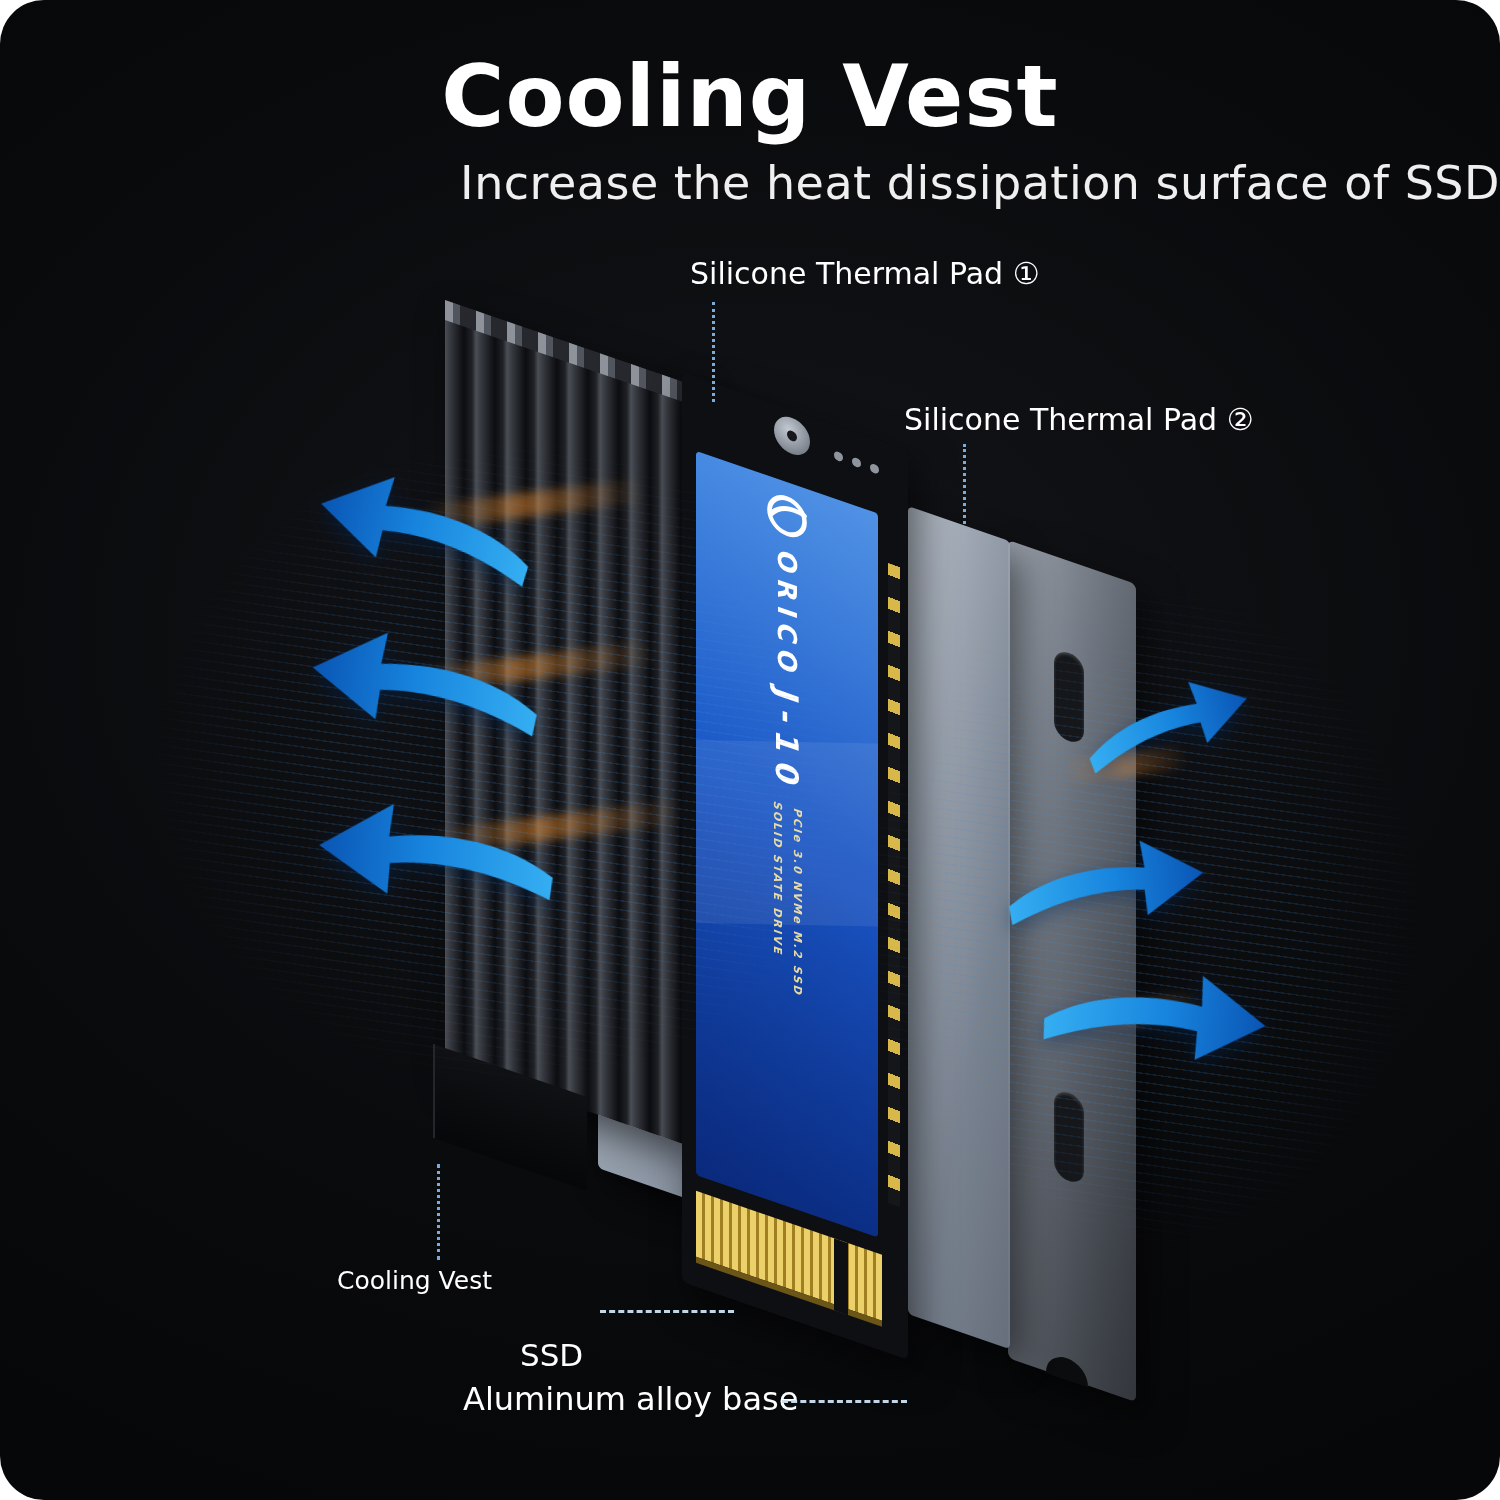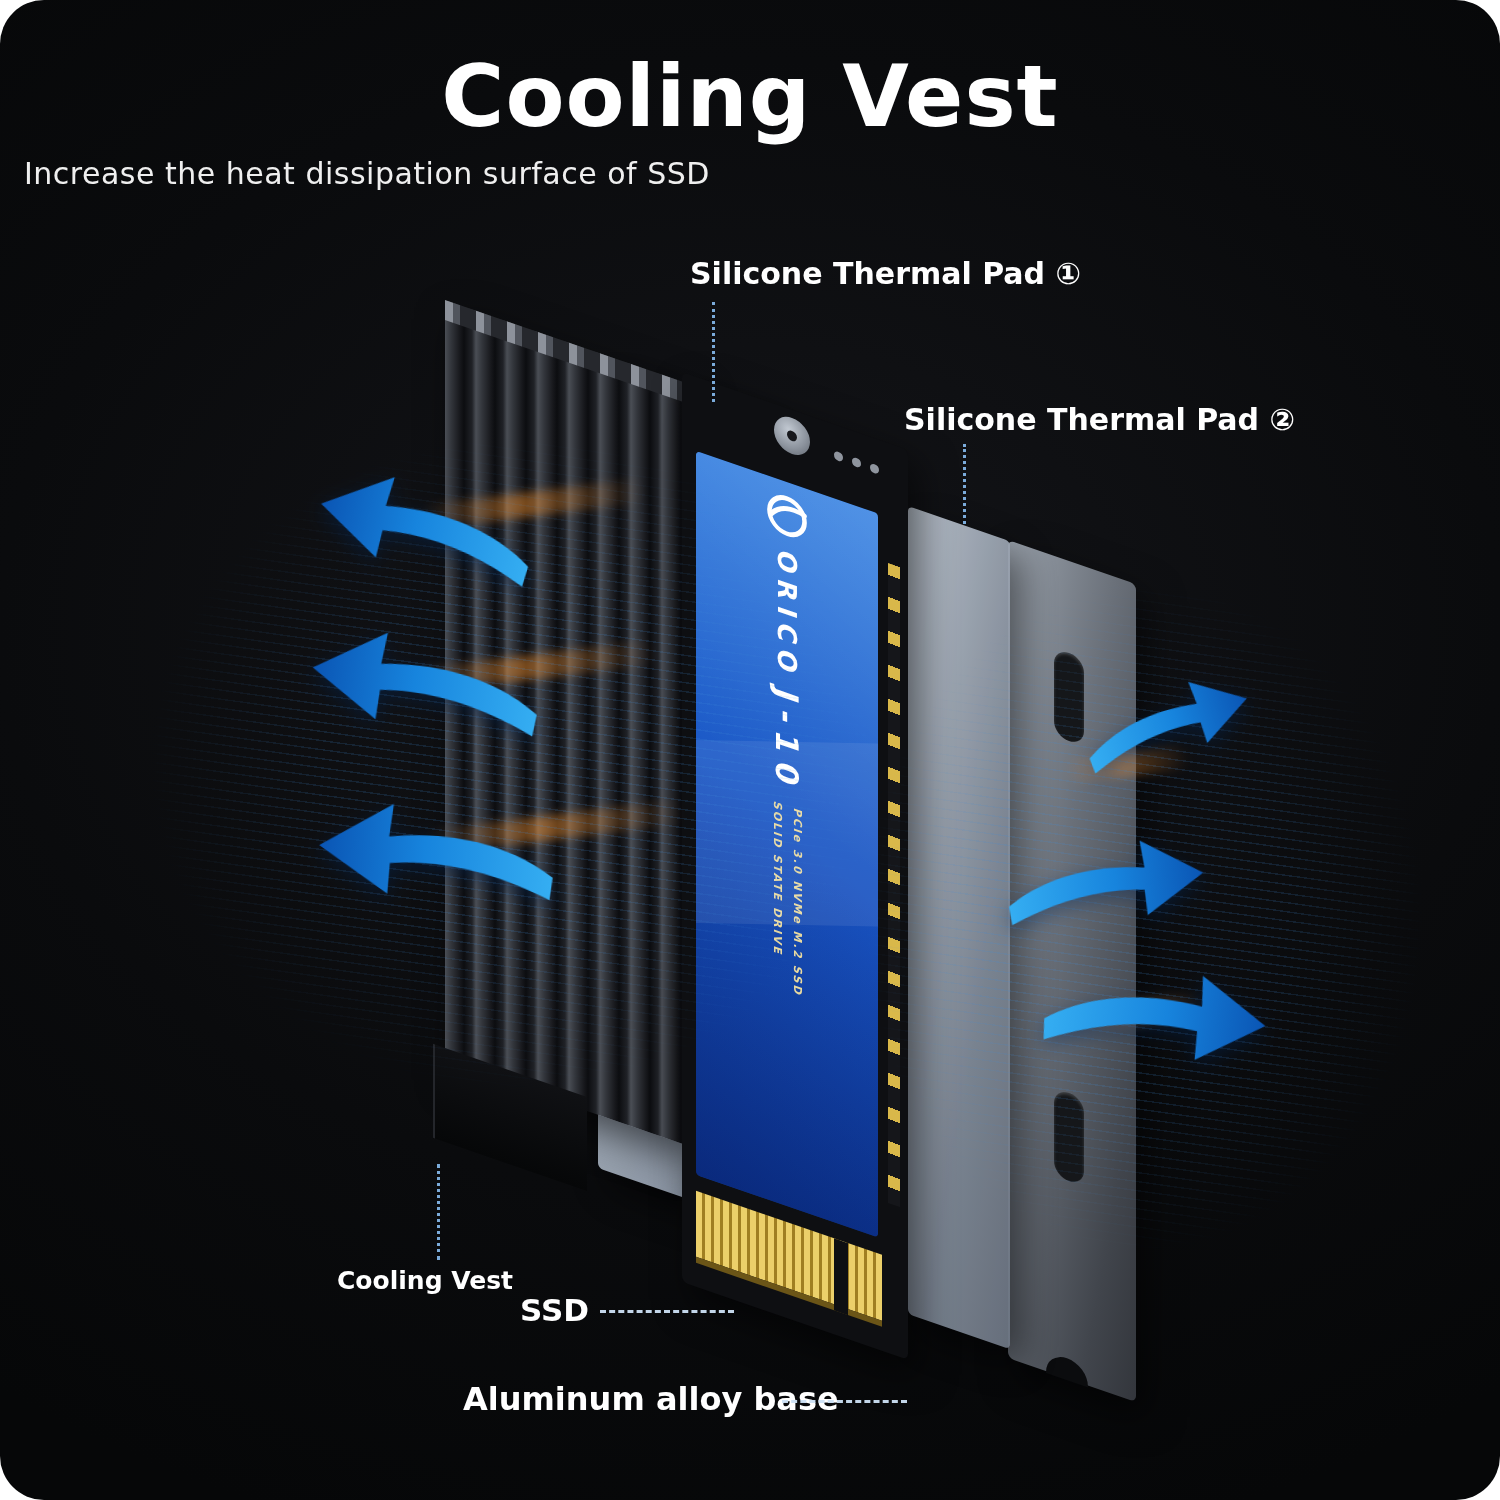--- a/index.html
+++ b/index.html
@@ -2,22 +2,22 @@
 <html><head>
 <meta charset="utf-8">
 <style>
   html,body{margin:0;padding:0;background:#ffffff;}
   body{font-family:"DejaVu Sans","Liberation Sans",sans-serif;}
   .canvas{position:relative;width:1500px;height:1500px;border-radius:44px;overflow:hidden;
     background:radial-gradient(1250px 950px at 50% 42%, #141519 0%, #0a0b0d 60%, #060708 100%);}
   
   .title{position:absolute;left:0;right:0;top:46px;text-align:center;color:#ffffff;
     font-size:86px;font-weight:800;letter-spacing:1px;}
-  .subtitle{position:absolute;left:0;right:0;top:156px;text-align:left;color:#efefef;
-    font-size:30px;font-weight:400;letter-spacing:.5px;margin-left:24px;}
+  .subtitle{position:absolute;left:0;right:0;top:156px;text-align:right;color:#efefef;
+    font-size:46px;font-weight:400;letter-spacing:.5px;margin-left:24px;}
   
   .panel{position:absolute;transform:skewY(19deg);transform-origin:0 0;box-shadow:10px 14px 36px rgba(0,0,0,.55);}
   
   .heatsink{left:445px;top:300px;width:242px;height:762px;z-index:14;border-radius:4px;
     background:repeating-linear-gradient(90deg,#4a4e55 0px,#33363c 6px,#17181c 15px,#0c0d10 19px,#202227 27px,#4a4e55 31px);}
   .heatsink::before{content:"";position:absolute;left:0;right:0;top:0;height:20px;
     background:repeating-linear-gradient(90deg,#8d929b 0 8px,#51555d 8px 15px,#26282d 15px 31px);}
   .heatsink-flange{position:absolute;left:-12px;bottom:-80px;width:152px;height:94px;
     background:linear-gradient(180deg,#101114,#060708);border-left:2px solid #24262b;}
   
@@ -63,21 +63,21 @@
             mask-image:radial-gradient(ellipse 58% 52% at 50% 50%,#000 42%,transparent 80%);}
   .hatch-a{left:118px;top:368px;width:800px;height:790px;}
   .hatch-b{left:838px;top:512px;width:610px;height:810px;}
   
   .streak{position:absolute;height:24px;border-radius:14px;filter:blur(5px);opacity:.5;z-index:16;
     background:linear-gradient(90deg,rgba(255,120,30,0) 0%,rgba(255,150,45,.9) 45%,rgba(255,90,20,0) 100%);
     transform:rotate(-7deg);}
   
   .arrow{position:absolute;z-index:35;filter:drop-shadow(0 6px 10px rgba(0,40,90,.45));}
   
-  .callout{position:absolute;z-index:50;color:#ffffff;font-weight:700;white-space:nowrap;text-align:right;}
+  .callout{position:absolute;z-index:50;color:#ffffff;font-weight:400;white-space:nowrap;text-align:right;}
   .leader-v{position:absolute;z-index:50;width:0;border-left:3px dotted rgba(130,180,230,.95);}
   .leader-h{position:absolute;z-index:50;height:0;border-top:3px dashed rgba(205,225,245,.95);}
 </style>
 </head>
 <body>
 
 <div class="canvas">
 
   <div class="title">Cooling Vest</div>
   <div class="subtitle">Increase the heat dissipation surface of SSD</div>
@@ -163,19 +163,19 @@
 
   <div class="callout" style="left:690px;top:256px;font-size:30px">Silicone Thermal Pad ①</div>
   <div class="leader-v" style="left:712px;top:302px;height:100px"></div>
 
   <div class="callout" style="left:904px;top:402px;font-size:30px">Silicone Thermal Pad ②</div>
   <div class="leader-v" style="left:963px;top:444px;height:80px"></div>
 
   <div class="leader-v" style="left:437px;top:1164px;height:96px"></div>
   <div class="callout" style="left:337px;top:1266px;font-size:25px">Cooling Vest</div>
 
-  <div class="callout" style="left:520px;top:1292px;font-size:31px">SSD</div>
+  <div class="callout" style="left:520px;top:1337px;font-size:31px">SSD</div>
   <div class="leader-h" style="left:600px;top:1310px;width:134px"></div>
 
   <div class="callout" style="left:463px;top:1380px;font-size:32px">Aluminum alloy base</div>
   <div class="leader-h" style="left:782px;top:1400px;width:125px"></div>
 
 </div>
 
 </body></html>

